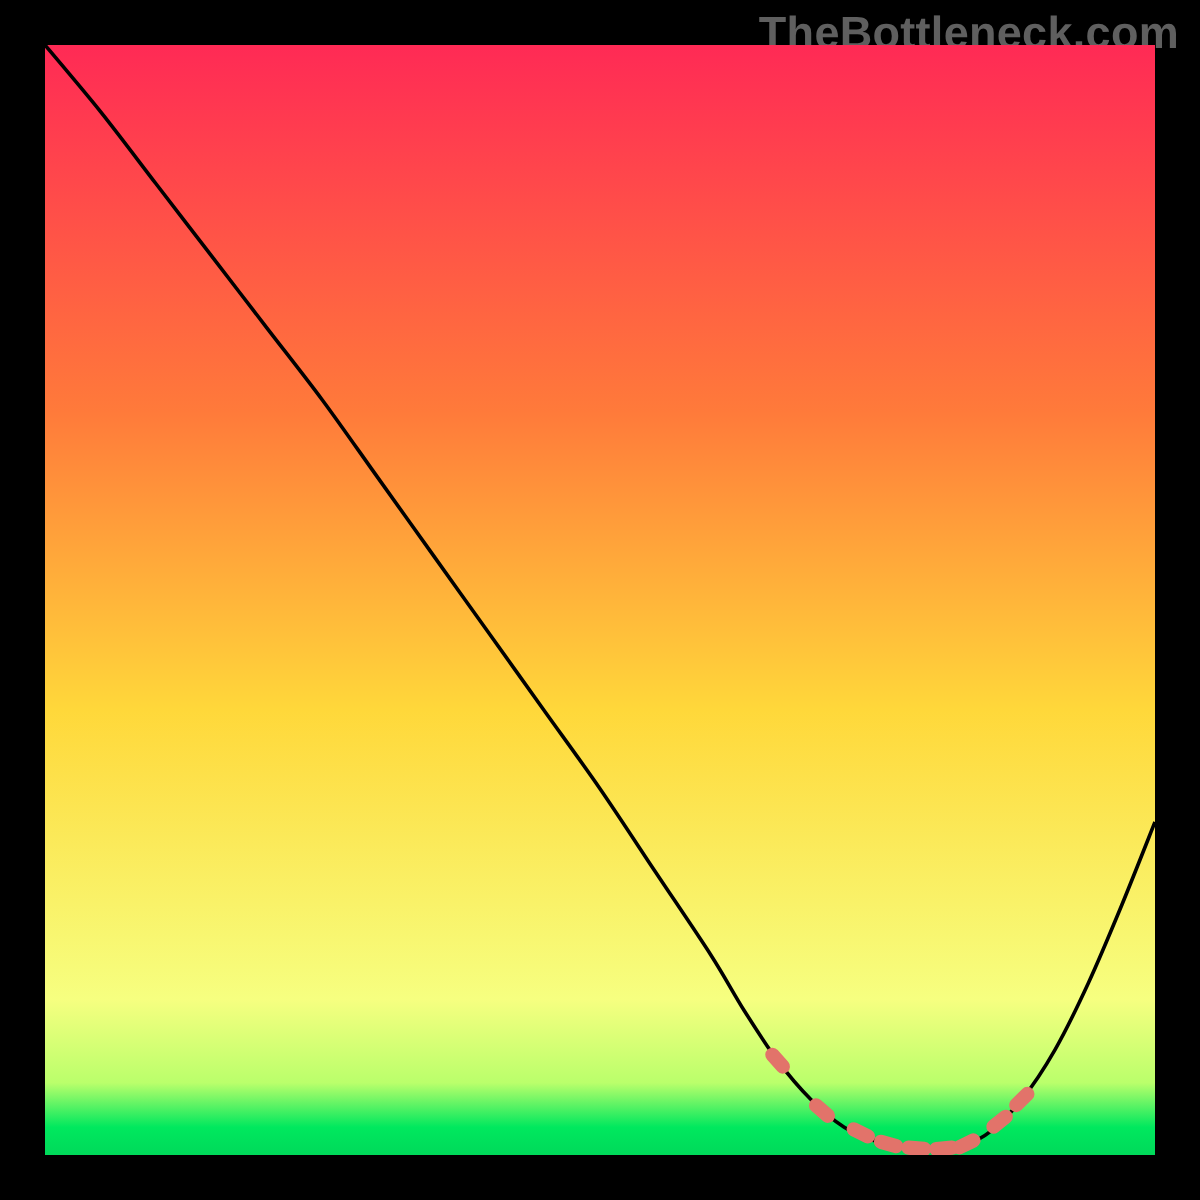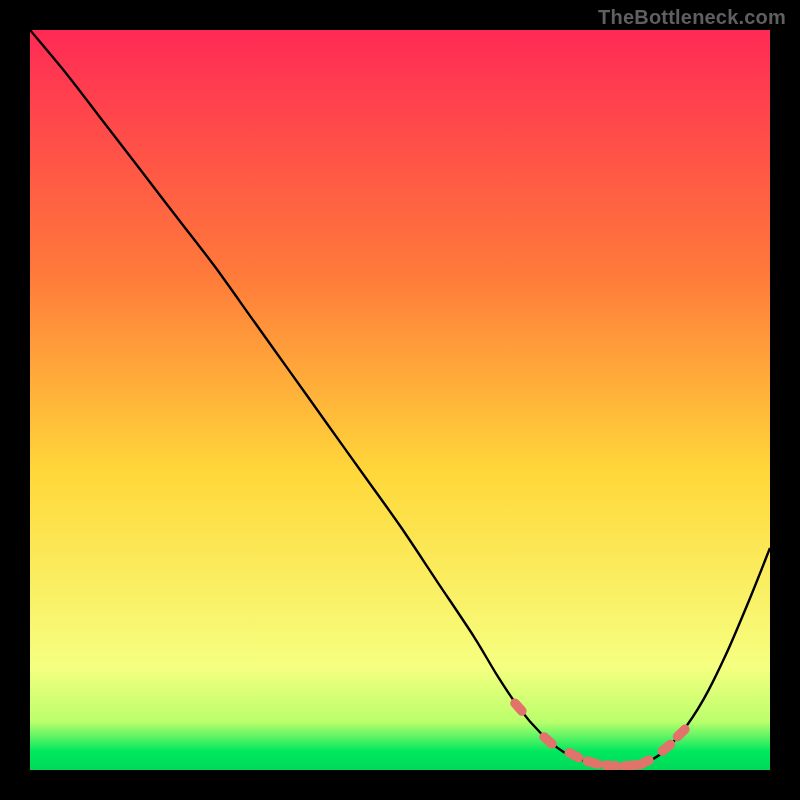--- a/index.html
+++ b/index.html
@@ -15,21 +15,21 @@
     position: relative;
     width: 800px;
     height: 800px;
     background: #000;
   }
   .attribution {
     position: absolute;
     top: 6px;
     right: 14px;
     color: #5f5f5f;
-    font-size: 20px;
+    font-size: 30px;
     font-weight: 600;
     letter-spacing: 0.2px;
     user-select: none;
   }
   .plot-wrap {
     position: absolute;
     left: 30px;
     top: 30px;
     width: 740px;
     height: 740px;

